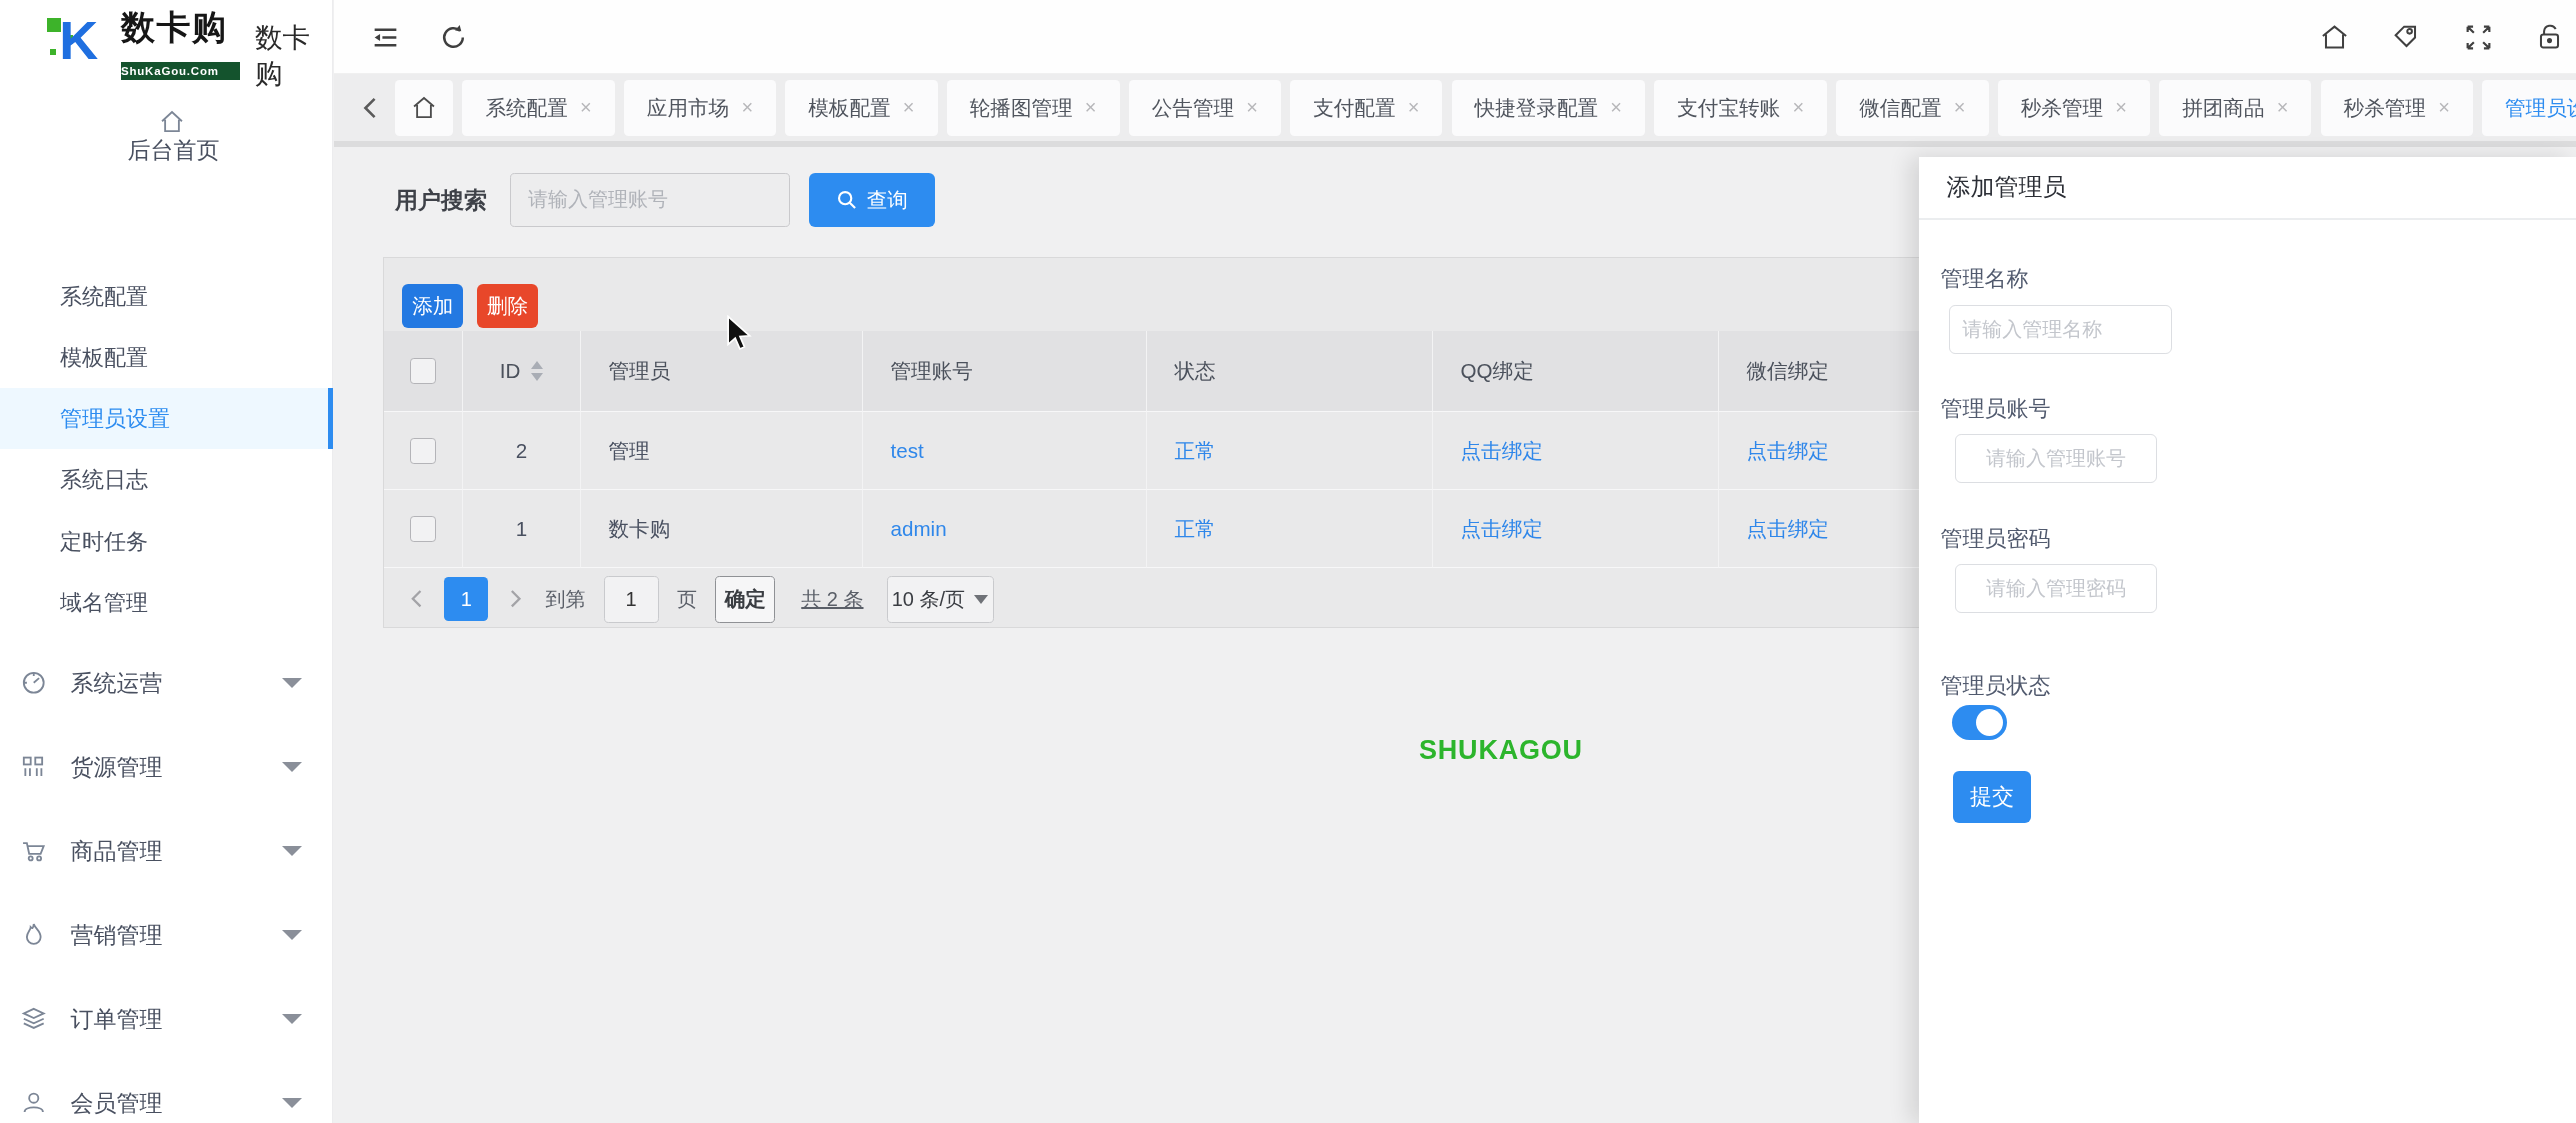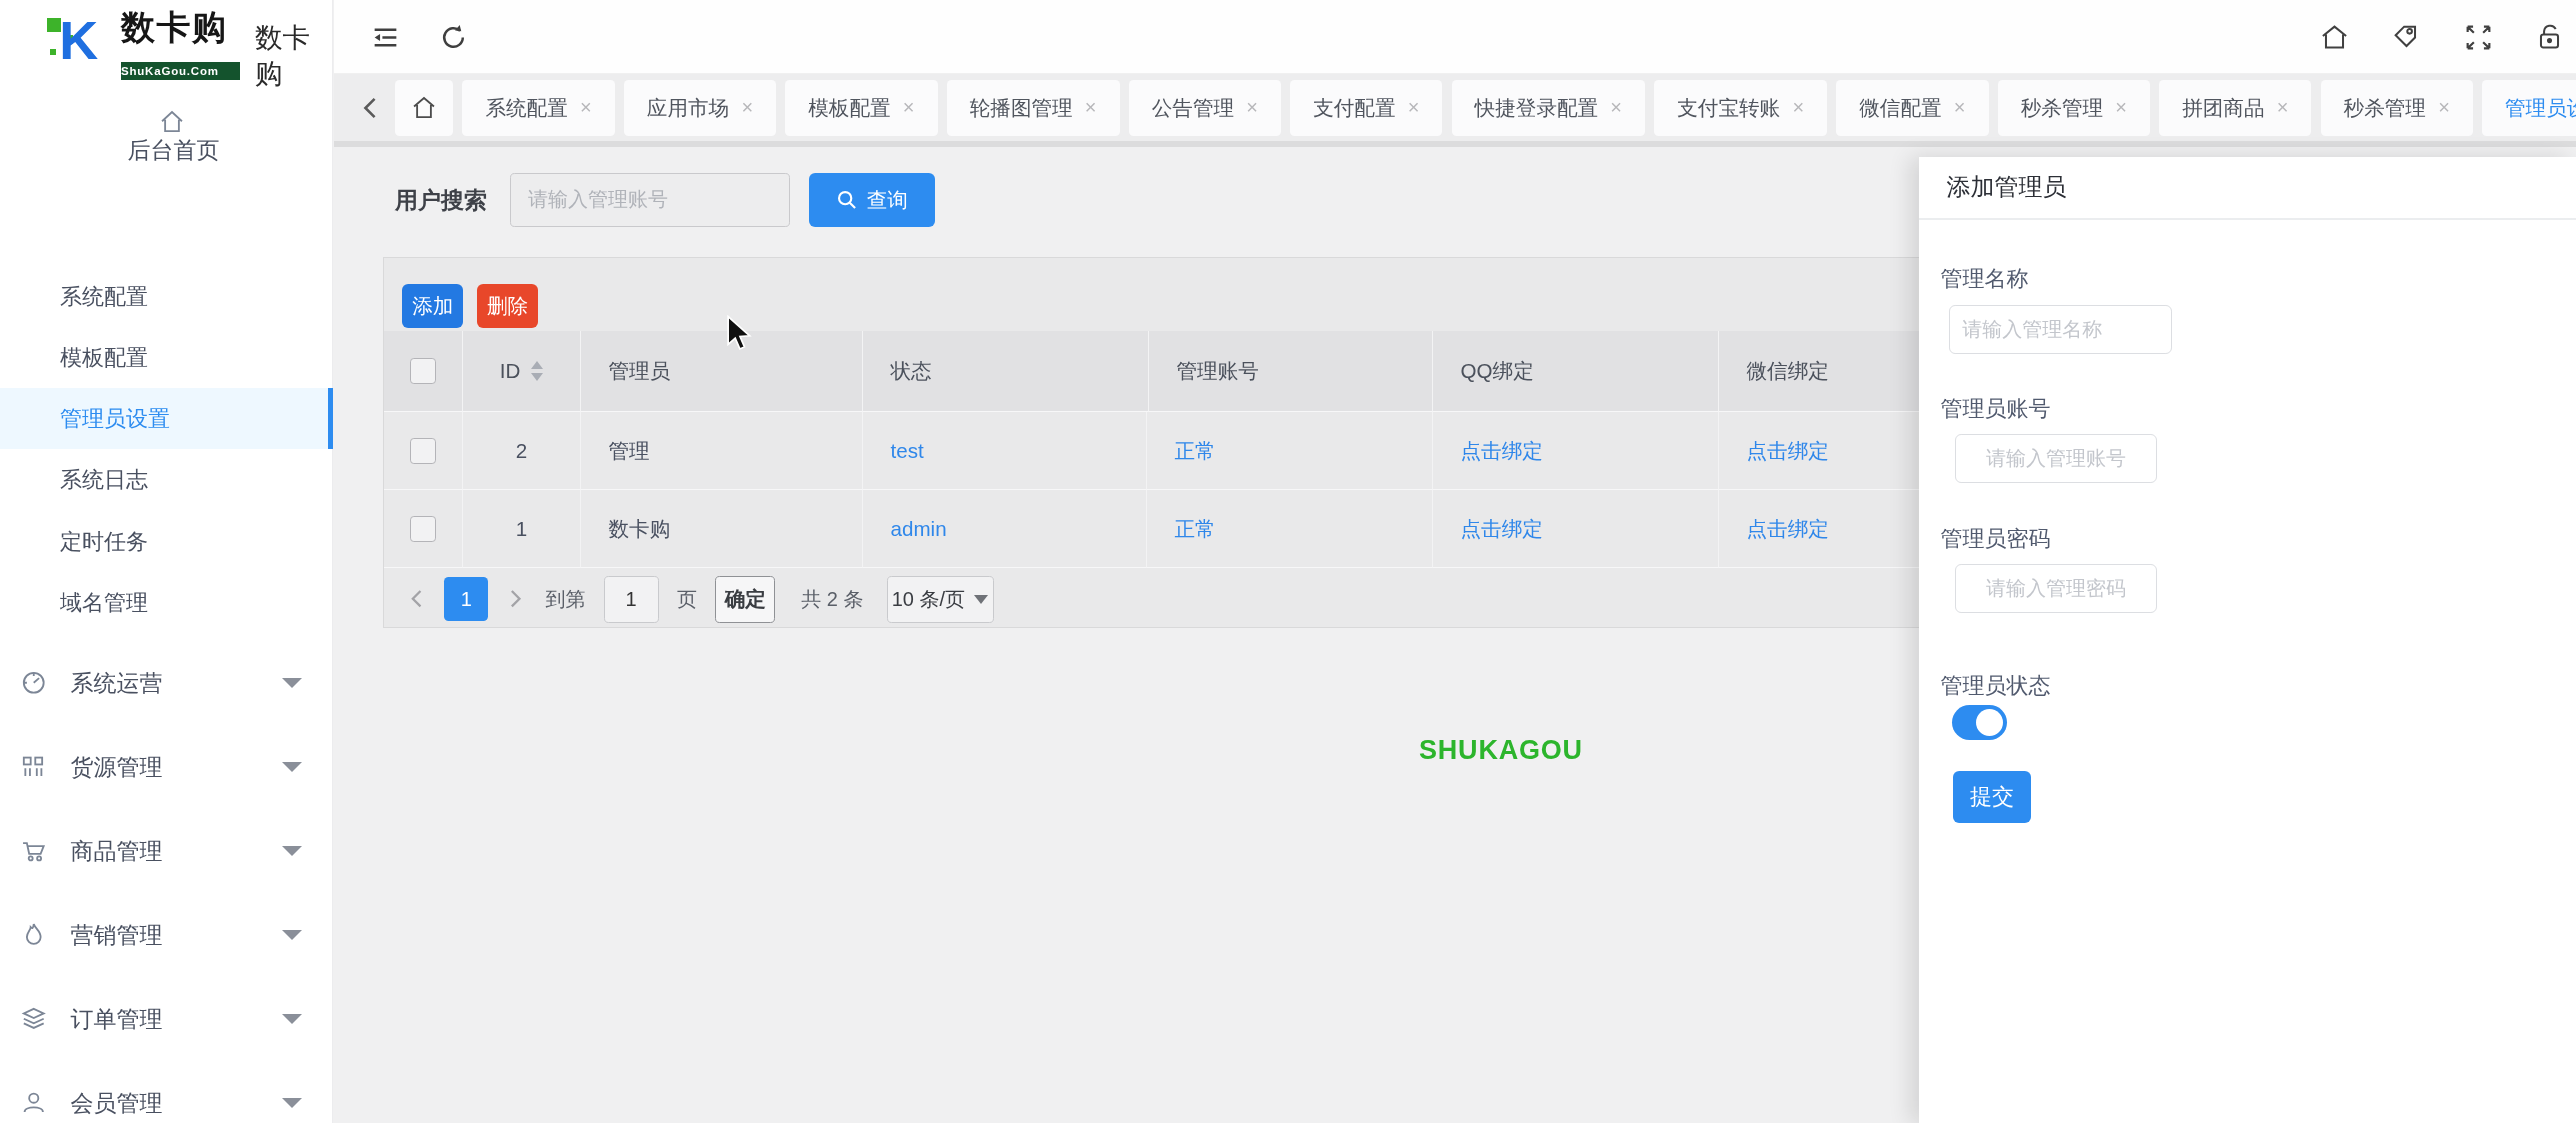--- a/index.html
+++ b/index.html
@@ -93,21 +93,21 @@
     display:flex; align-items:center; justify-content:center; margin:0 12.2px; font-size:20px;}
   .pg-input { width:55px; height:47px; background:#f2f2f3; border:1.5px solid #c9cacd; border-radius:4.6px;
     text-align:center; font-size:20px; color:#333; margin:0 18.3px; outline:none;}
   .pg-ok { width:60px; height:47px; background:#f6f6f7; border:1.5px solid #8f9195; border-radius:4.6px;
     color:#3a3d42; font-size:20.6px; font-weight:bold; display:flex; align-items:center; justify-content:center;
     margin:0 21.4px 0 18.3px;}
   .pg-size { width:107px; height:47px; background:#f2f2f3; border:1.5px solid #c9cacd; border-radius:4.6px;
     display:flex; align-items:center; justify-content:center; gap:9.2px; margin-left:23px; color:#3a3d42;}
   .pg-size .v { width:0;height:0;border-left:7.6px solid transparent;border-right:7.6px solid transparent;
     border-top:9.2px solid #6f7277;}
-  .pg-total { margin-left:4.6px; }
+  .pg-total { margin-left:4.6px;text-decoration:underline; }
   .mleft36 { margin-left:14px; }
 
   .watermark { position:absolute; left:1085px; top:587px; font-size:27px; font-weight:bold;
     color:#2cb52c; letter-spacing:0.8px;}
 
   
   .drawer { position:absolute; right:0; top:157px; width:657px; bottom:0; background:#ffffff;
     box-shadow:-9.2px 0 21.4px rgba(0,0,0,0.12); z-index:40;}
   .drawer-title { position:absolute; left:27.5px; top:13.8px; font-size:24px; color:#2c2f36;}
   .drawer-sep { position:absolute; left:0; top:61px; width:657px; height:1.5px; background:#ebedef;}
@@ -367,22 +367,22 @@
               <span class="chk"></span>
             </div>
           <div class="td th c w-id">
             <span>ID</span>
             <span class="sort">
                 <i class="u"></i>
                 <i class="d"></i>
               </span>
           </div>
           <div class="td th w-name">管理员</div>
+          <div class="td th w-acct">管理账号</div>
           <div class="td th w-st">状态</div>
-          <div class="td th w-acct">管理账号</div>
           <div class="td th w-qq">QQ绑定</div>
           <div class="td th w-wx">微信绑定</div>
           <div class="td th w-ext"></div>
         </div>
 
         <div class="tr">
           <div class="td rw c w-chk">
               <span class="chk"></span>
             </div>
           <div class="td rw c w-id">2</div>

